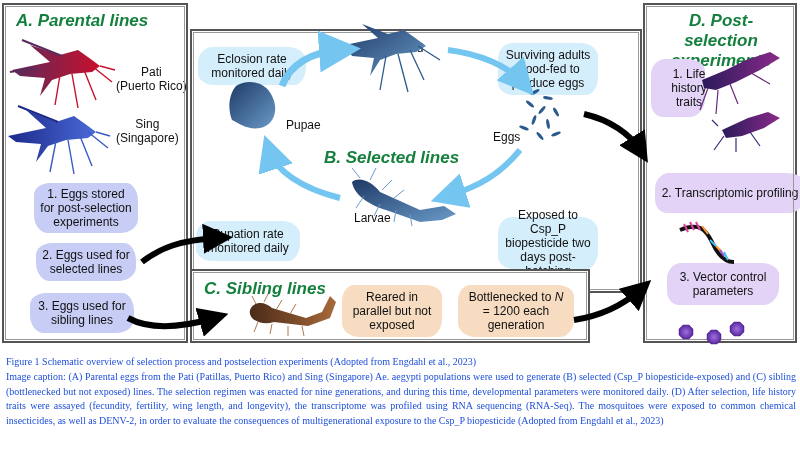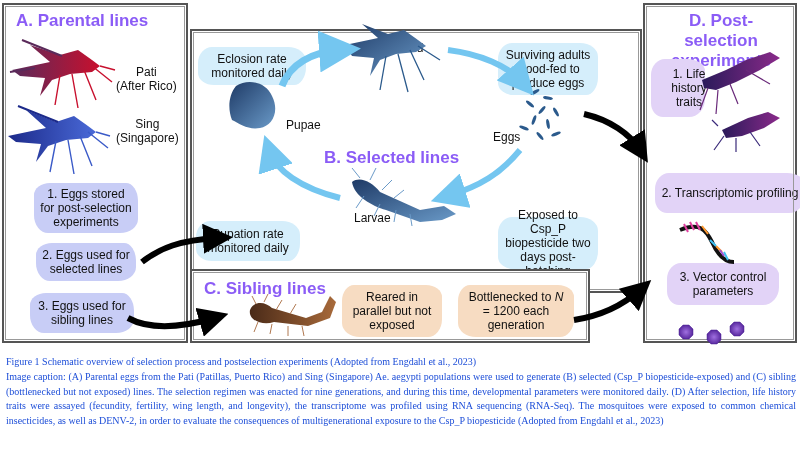--- a/index.html
+++ b/index.html
@@ -4,42 +4,42 @@
 <style>
   html, body { margin: 0; padding: 0; background: #ffffff; }
   body { width: 800px; height: 467px; position: relative; overflow: hidden; font-family: "Liberation Sans", sans-serif; color: #111; }
   .figure { position: absolute; left: 0; top: 0; width: 800px; height: 350px; }
   .panel { position: absolute; border: 2px solid #555; box-sizing: border-box; background: #fff; }
   .panel::after { content: ""; position: absolute; inset: 1px; border: 1px solid #999; pointer-events: none; }
   #panel-a { left: 2px; top: 3px; width: 186px; height: 340px; }
   #panel-b { left: 190px; top: 3px; width: 452px; height: 264px; margin-top: 26px; }
   #panel-c { left: 190px; top: 269px; width: 400px; height: 74px; }
   #panel-d { left: 643px; top: 3px; width: 154px; height: 340px; }
-  .ptitle { position: absolute; font-weight: bold; font-size: 17px; color: #8b5cf6; white-space: nowrap; }
+  .ptitle { position: absolute; font-weight: bold; font-size: 17px; color: #15803d; white-space: nowrap; font-style: italic; }
   .lbl { position: absolute; font-size: 12px; color: #111; text-align: center; line-height: 14px; white-space: nowrap; }
   .blob { position: absolute; font-size: 12px; line-height: 14px; text-align: center; display: flex; align-items: center; justify-content: center; box-sizing: border-box; padding: 2px 6px; }
   .blob-blue { background: #d5eefb; border-radius: 14px 18px 12px 16px / 16px 14px 18px 12px; }
   .blob-lav-a { background: #c8cdf6; border-radius: 16px 12px 18px 14px / 12px 18px 14px 18px; }
   .blob-lav-d { background: #e2d3f7; border-radius: 14px 18px 16px 12px / 16px 12px 18px 14px; }
   .blob-pink { background: #eab308; border-radius: 20px 26px 22px 18px / 18px 22px 20px 24px; }
   .blob-peach { background: #f7dcc2; border-radius: 12px 16px 14px 18px / 16px 12px 18px 14px; }
   svg.overlay { position: absolute; left: 0; top: 0; width: 800px; height: 350px; pointer-events: none; overflow: visible; }
   .caption { position: absolute; left: 6px; top: 355px; width: 790px; font-family: Liberation Serif, serif; font-size: 10px; line-height: 14.8px; color: #1d4ed8; }
   .caption p { margin: 0; text-align: justify; }
 </style>
 </head>
 <body>
 
 <div class="figure">
 
   <div class="panel" id="panel-a">
     <div class="ptitle" style="left:12px;top:6px;">A. Parental lines</div>
     <div class="lbl" style="left:112px;top:60px;">
       <div>Pati</div>
-      <div>(After Rico)</div>
+      <div>(Puerto Rico)</div>
     </div>
     <div class="lbl" style="left:112px;top:112px;">
       <div>Sing</div>
       <div>(Singapore)</div>
     </div>
     <div class="blob blob-lav-a" style="left:30px;top:178px;width:104px;height:50px;">1. Eggs stored for post-selection experiments</div>
     <div class="blob blob-lav-a" style="left:32px;top:238px;width:100px;height:38px;">2. Eggs used for selected lines</div>
     <div class="blob blob-lav-a" style="left:26px;top:288px;width:104px;height:40px;">3. Eggs used for sibling lines</div>
   </div>
 

